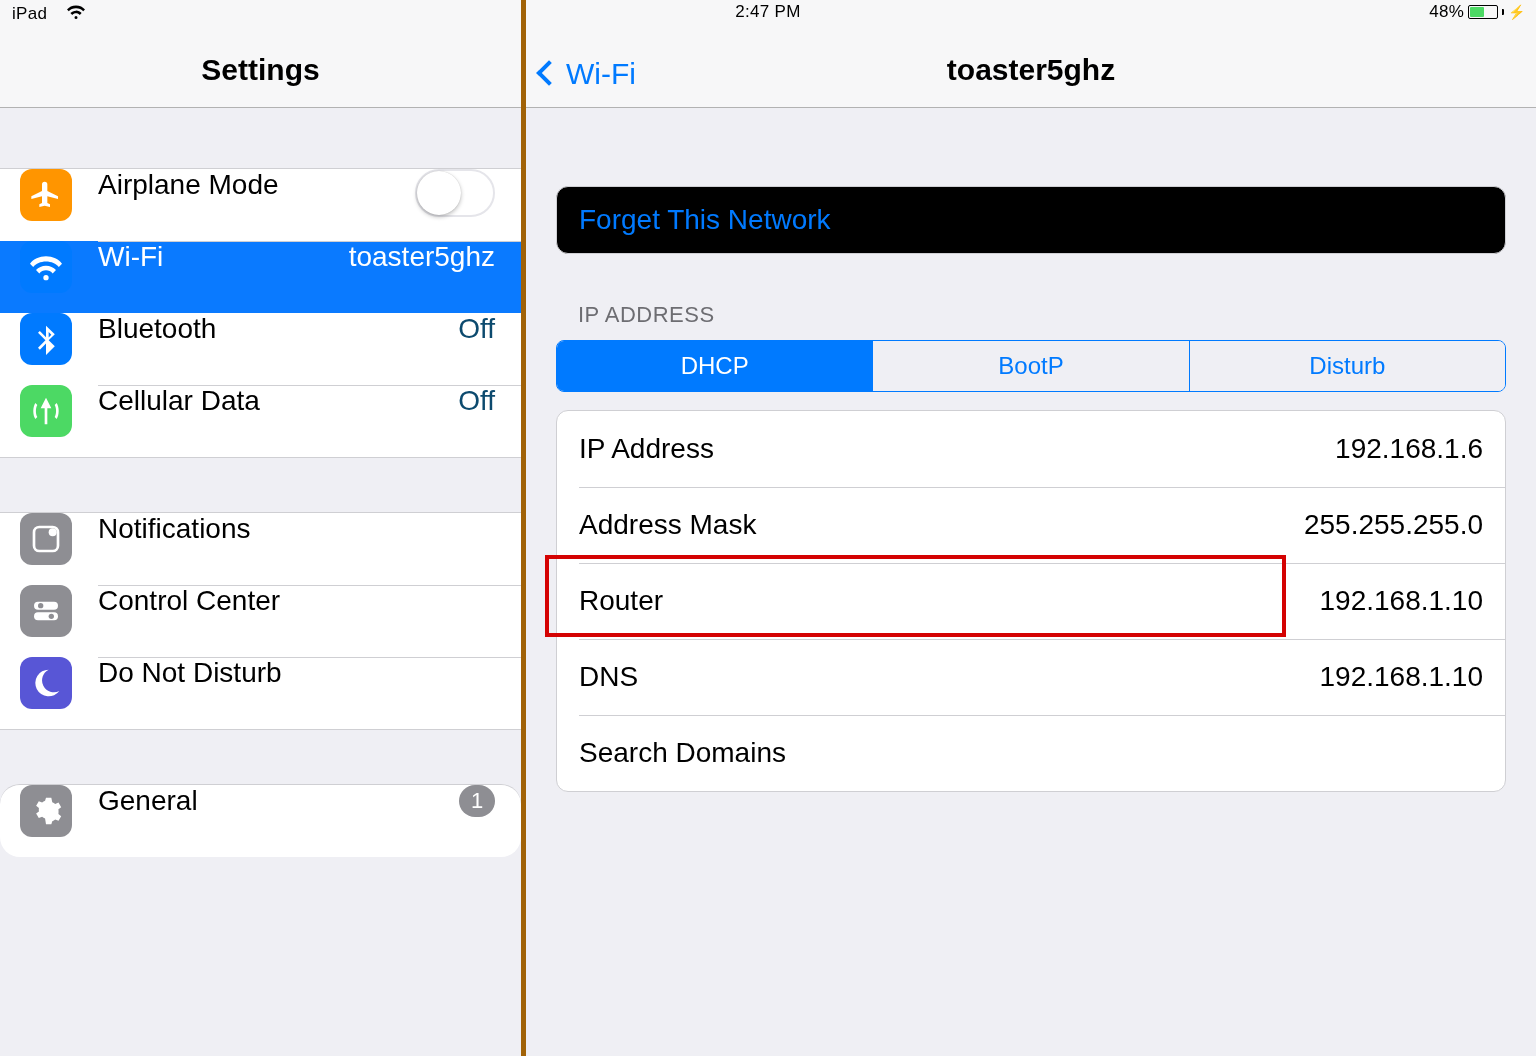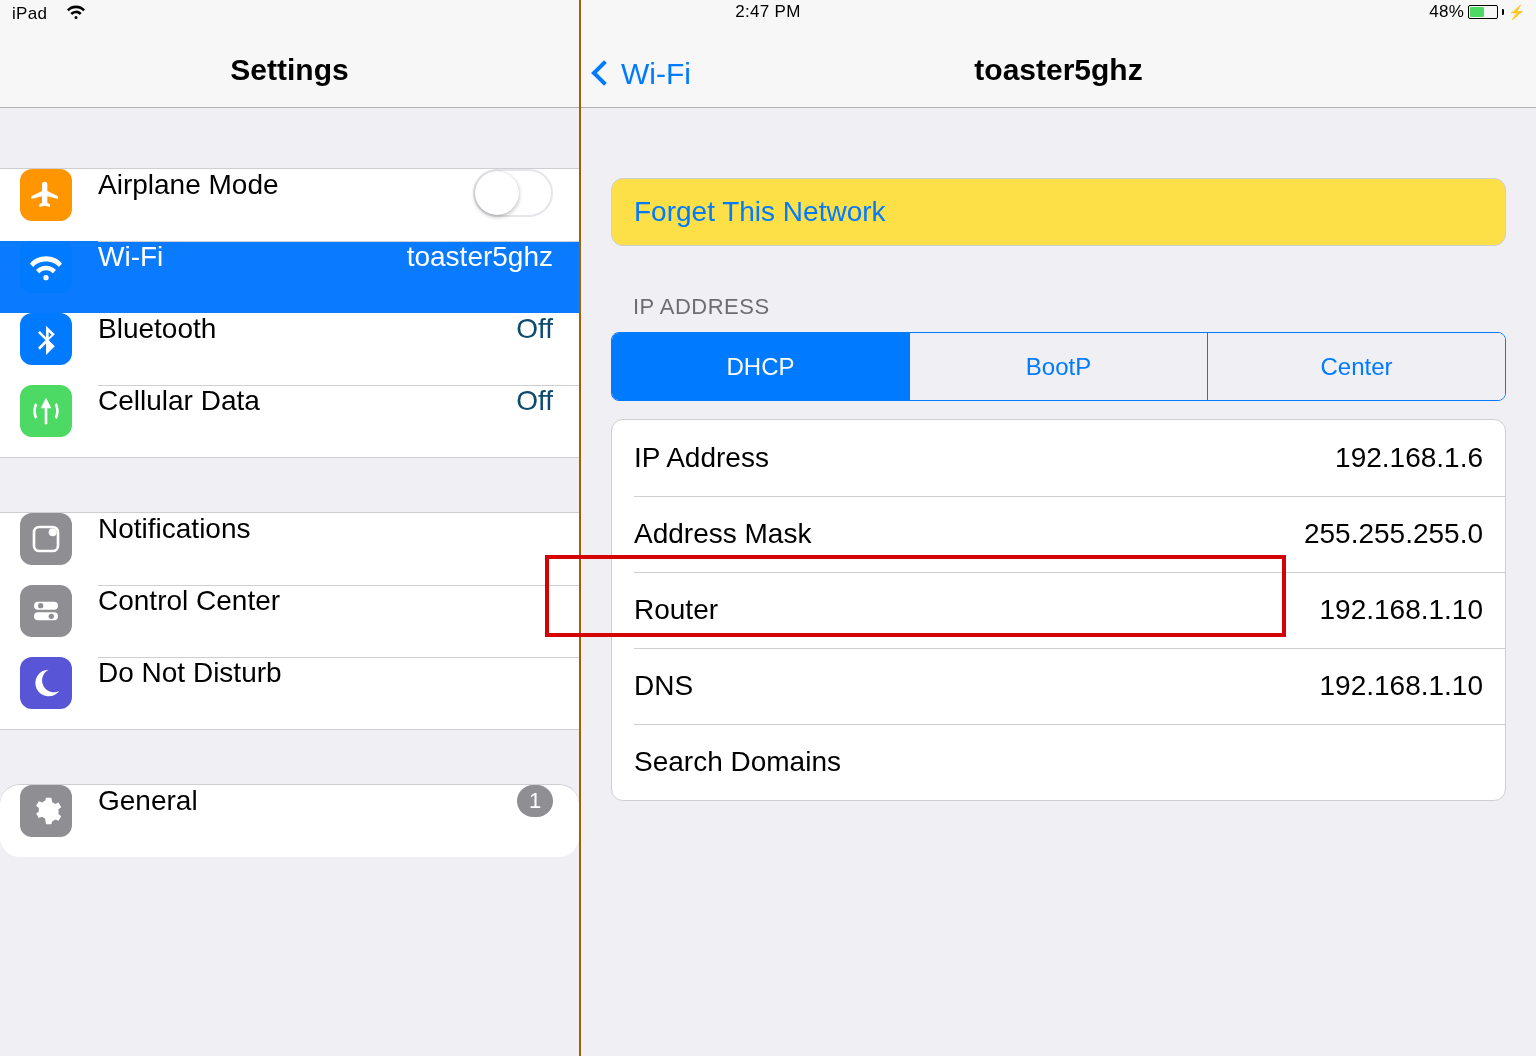--- a/index.html
+++ b/index.html
@@ -33,23 +33,23 @@
   .battery-fill { position:absolute; left:1px; top:1px; bottom:1px; width:48%; background:#4cd964; border-radius:1px;}
   .battery-tip { width:2px; height:6px; background:#000; border-radius:0 1px 1px 0;}
   .bolt { font-size:14px; line-height:14px; }
   
   .split {
     position:absolute;
     top:0; left:0; right:0; bottom:0;
     display:flex;
   }
   .sidebar {
-    width: 581px;
+    width: 526px;
     background:#fff;
-    border-right:2px solid #a16207;
+    border-right:5px solid #a16207;
     display:flex;
     flex-direction:column;
   }
   .detail {
     flex:1;
     background:#efeff4;
     display:flex;
     flex-direction:column;
   }
   
@@ -152,22 +152,22 @@
   
   .bg-orange { background:#ff9500;}
   .bg-blue { background:#007aff;}
   .bg-bluet { background:#007aff;}
   .bg-green { background:#4cd964;}
   .bg-purple { background:#5856d6;}
   
   .detail-scroll { padding:0; }
   .section-gap-top { height:70px; }
   .card {
-    margin: 0 30px;
-    background:#fde047;
+    margin: 8px 30px;
+    background:#000000;
     border:1px solid #cfcfd3;
     border-radius:12px;
   }
   .card .drow {
     height:66px;
     display:flex;
     align-items:center;
     padding:0 22px;
     font-size:28px;
   }
@@ -178,21 +178,21 @@
     font-size:22px;
     letter-spacing:0.5px;
   }
   
   .segmented {
     margin: 0 30px;
     display:flex;
     border:1px solid #007aff;
     border-radius:8px;
     overflow:hidden;
-    height:69px;
+    height:52px;
   }
   .segmented .seg {
     flex:1;
     display:flex; align-items:center; justify-content:center;
     font-size:24px;
     color:#007aff;
     border-left:1px solid #007aff;
     background:#efeff4;
   }
   .segmented .seg:first-child { border-left:none;}
@@ -365,21 +365,21 @@
         <div class="drow link">
           <span>Forget This Network</span>
         </div>
       </div>
 
       <div class="section-header">IP ADDRESS</div>
 
       <div class="segmented">
         <div class="seg selected">DHCP</div>
         <div class="seg">BootP</div>
-        <div class="seg">Center</div>
+        <div class="seg">Disturb</div>
       </div>
 
       <div class="table">
         <div class="trow">
           <span>IP Address</span>
           <span class="tval">192.168.1.6</span>
         </div>
         <div class="trow">
           <span>Address Mask</span>
           <span class="tval">255.255.255.0</span>

